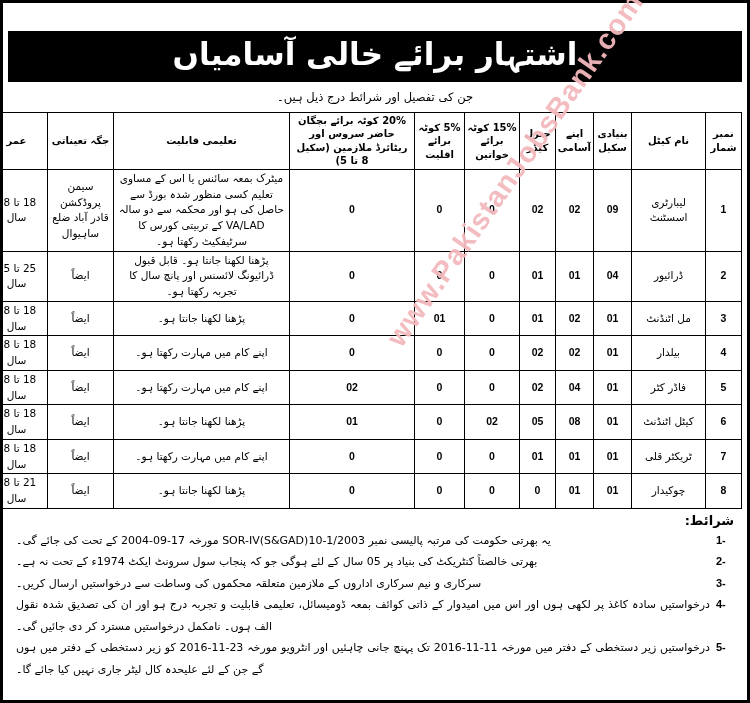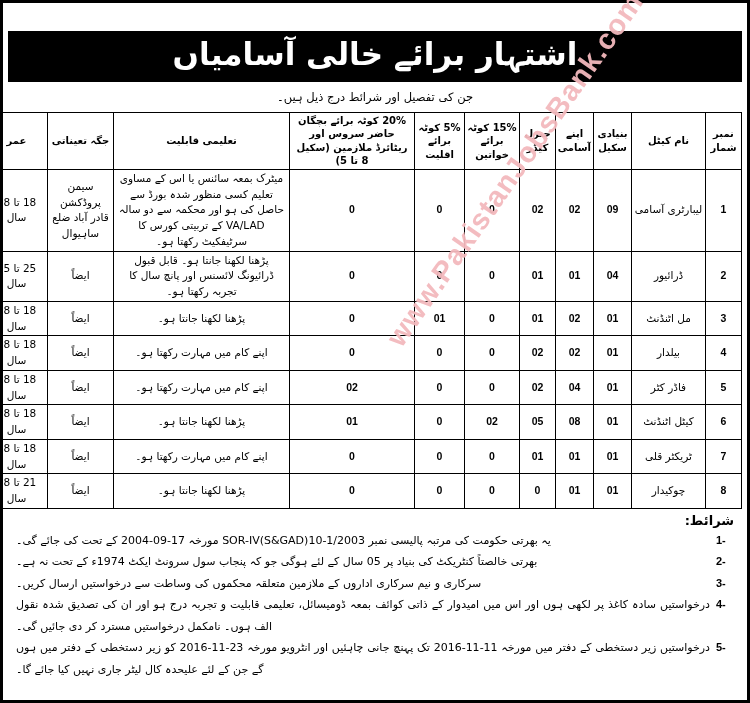--- a/index.html
+++ b/index.html
@@ -179,21 +179,21 @@
         <th>5% کوٹہ برائے اقلیت</th>
         <th>20% کوٹہ برائے بچگان حاضر سروس اور ریٹائرڈ ملازمین (سکیل 8 تا 5)</th>
         <th>تعلیمی قابلیت</th>
         <th>جگہ تعیناتی</th>
         <th>عمر</th>
       </tr>
     </thead>
     <tbody id="jobs-body">
         <tr class="tall">
           <td class="num">1</td>
-          <td class="title">لیبارٹری آسامی</td>
+          <td class="title">لیبارٹری اسسٹنٹ</td>
           <td class="bps">09</td>
           <td class="cnt">02</td>
           <td class="q">02</td>
           <td class="q">0</td>
           <td class="q">0</td>
           <td class="q">0</td>
           <td class="edu">میٹرک بمعہ سائنس یا اس کے مساوی تعلیم کسی منظور شدہ بورڈ سے حاصل کی ہو اور محکمہ سے دو سالہ VA/LAD کے تربیتی کورس کا سرٹیفکیٹ رکھتا ہو۔</td>
           <td class="place">سیمن پروڈکشن قادر آباد ضلع ساہیوال</td>
           <td class="age">18 تا 28 سال</td>
         </tr>

